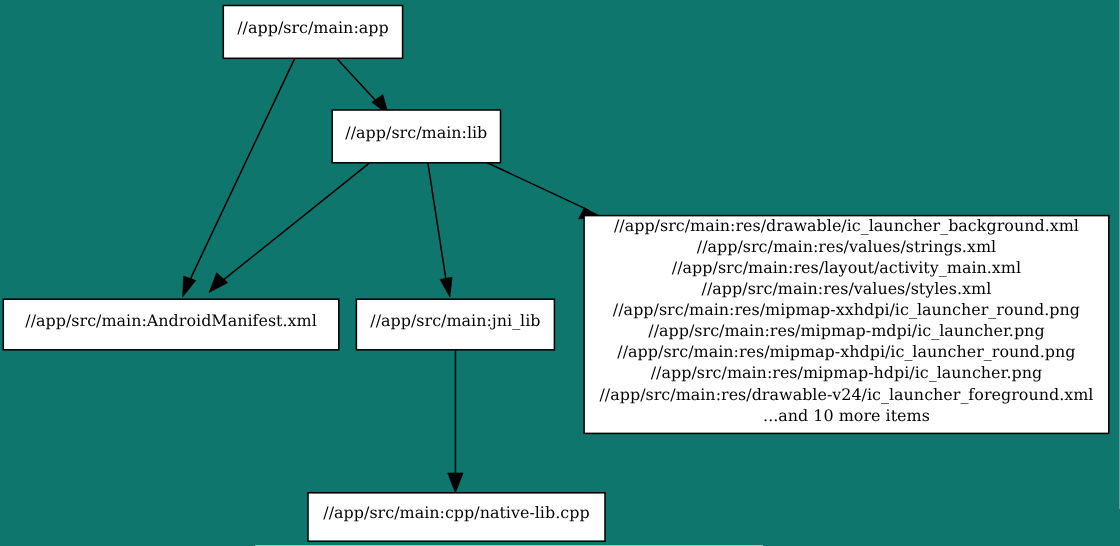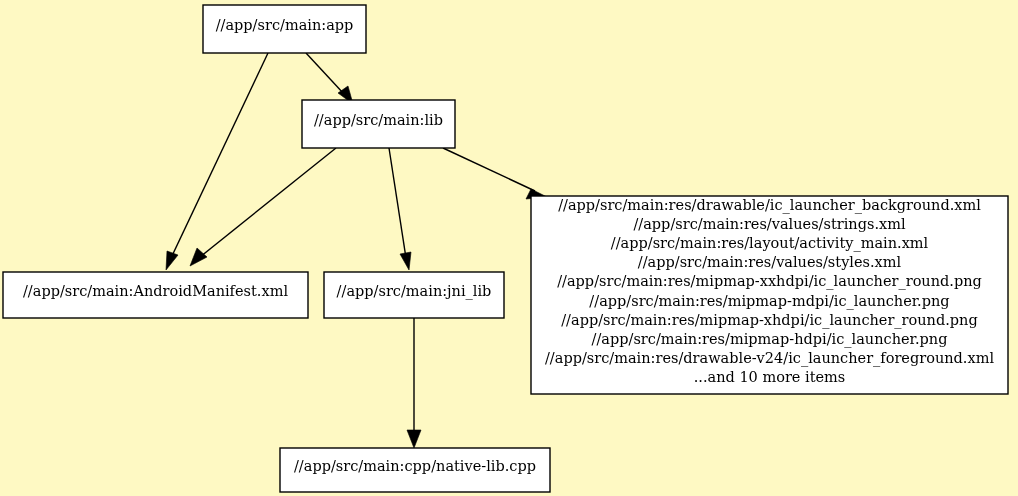--- a/index.html
+++ b/index.html
@@ -10,21 +10,21 @@
   body {
     width: 1018px;
     height: 496px;
     overflow: hidden;
     font-family: "DejaVu Serif", "Liberation Serif", serif;
   }
   #graph-root {
     position: relative;
     width: 1018px;
     height: 496px;
-    background: #fef9c3;
+    background: #0f766e;
   }
   svg#graph-svg {
     display: block;
     width: 1018px;
     height: 496px;
   }
   .node-box {
     fill: #ffffff;
     stroke: #000000;
     stroke-width: 1.4;

